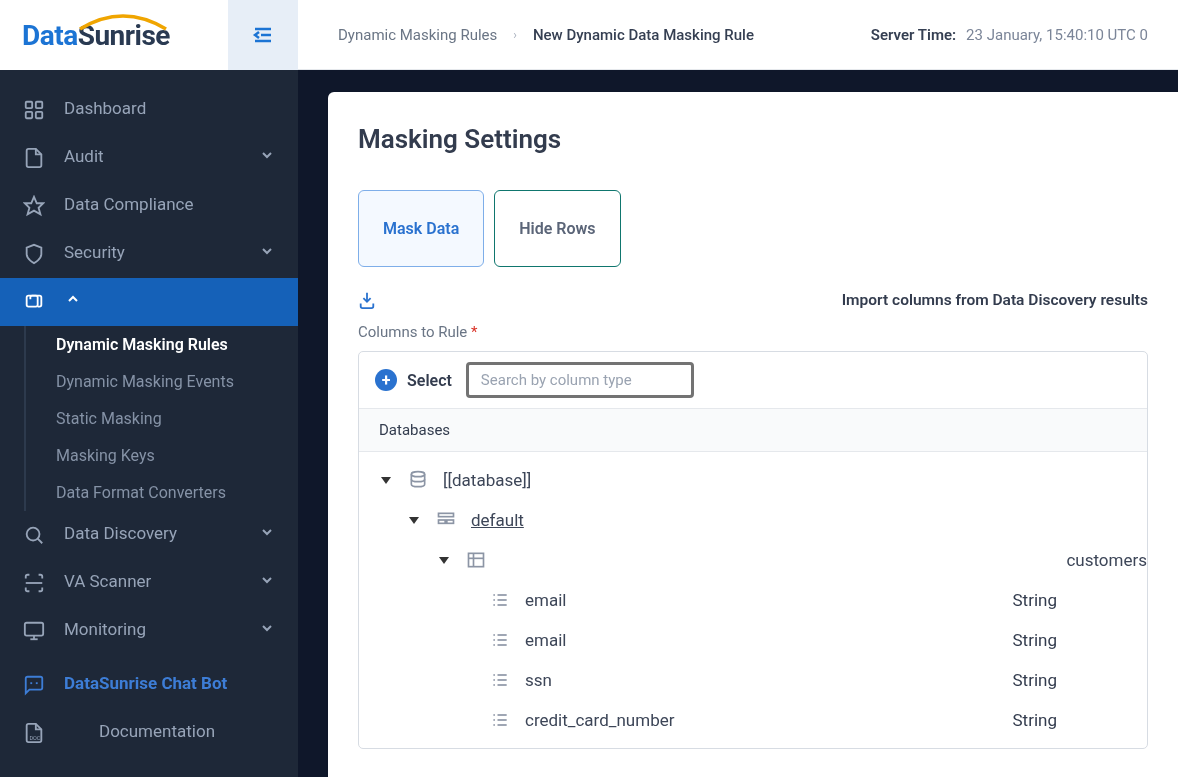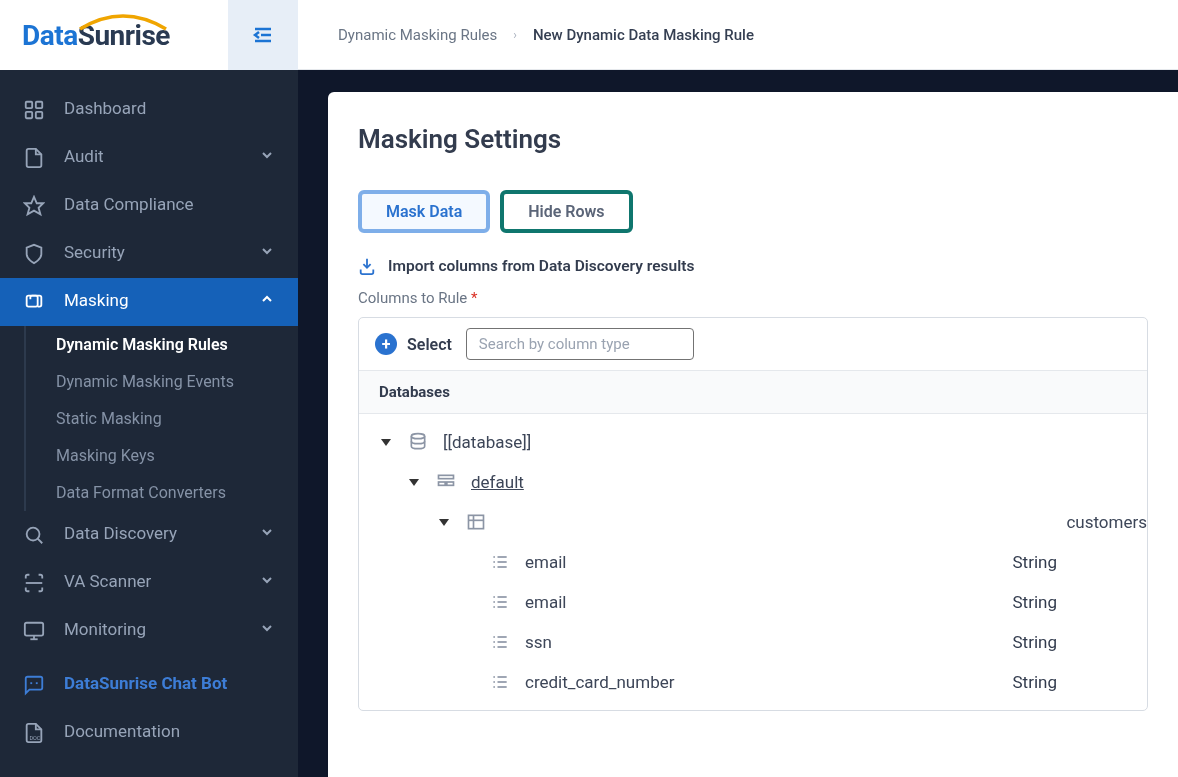--- a/index.html
+++ b/index.html
@@ -26,57 +26,57 @@
 .nav-chevron { width: 18px; height: 18px; display: flex; align-items: center; justify-content: center; }
 .nav-chevron svg { width: 12px; height: 12px; }
 
 .subnav { border-left: 2px solid #2d3a4d; margin-left: 24px; }
 .subnav-item { padding: 9px 12px 9px 30px; color: #8592a6; cursor: pointer; font-size: 16px; }
 .subnav-item.active { color: #fff; font-weight: 600; }
 
 .nav-bottom { padding-bottom: 20px; }
 .nav-bottom .nav-item { color: #3d7dd6; }
 .nav-bottom .nav-item .nav-icon { color: #3d7dd6; }
-.nav-bottom .nav-item.doc { color: #97a4b8; }
+.nav-bottom .nav-item.doc { color: #97a4b8; gap: 35px; }
 .nav-bottom .nav-item.doc .nav-icon { color: #97a4b8; }
 
 
 .main { flex: 1; display: flex; flex-direction: column; background: #fff; }
 .topbar { height: 70px; display: flex; align-items: center; padding: 0 30px 0 40px; border-bottom: 1px solid #e5e8ec; }
 .breadcrumb { display: flex; align-items: center; gap: 16px; font-size: 15px; }
 .breadcrumb-link { color: #6a7585; }
 .breadcrumb-sep { color: #aab2bf; font-size: 12px; }
 .breadcrumb-current { color: #353f52; font-weight: 500; }
 .server-time { margin-left: auto; font-size: 15px; color: #6a7585; display: flex; gap: 10px; }
 .server-time-label { font-weight: 600; color: #353f52; }
 .server-time-value { color: #7b8598; }
 
 .content { flex: 1; padding: 0 0 0 30px; background: #0f172a; overflow: hidden; }
 .panel { background: #fff; border-radius: 6px 0 0 0; margin-top: 22px; padding: 32px 30px 0 30px; height: calc(100% - 22px); box-shadow: 0 1px 3px rgba(0,0,0,0.04); }
 .panel-title { font-size: 26px; font-weight: 600; color: #333c4e; margin-bottom: 36px; }
 
 .tabs { display: flex; gap: 10px; margin-bottom: 24px; }
-.tab { padding: 8px 24px; border: 4px solid #0f766e; border-radius: 6px; font-size: 16px; font-weight: 600; color: #5b6578; cursor: pointer; background: #fff; }
+.tab { padding: 28px 24px; border: 1px solid #0f766e; border-radius: 6px; font-size: 16px; font-weight: 600; color: #5b6578; cursor: pointer; background: #fff; }
 .tab.active { border-color: #7eaee9; color: #2a72cf; background: #f4f9ff; }
 
-.import-link { display: flex; align-items: center; gap: 12px; margin-bottom: 14px; cursor: pointer; }
+.import-link { display: flex; align-items: center; gap: 12px; margin-bottom: 14px; cursor: pointer; justify-content: space-between; }
 .import-link-icon { color: #2a72cf; width: 18px; height: 18px; }
 .import-link-text { color: #333c4e; font-weight: 600; font-size: 15.5px; }
 
 .field-label { color: #6a7585; font-size: 15px; margin-bottom: 10px; }
 .field-label .req { color: #d93025; }
 
 .column-box { border: 1px solid #d7dce3; border-radius: 5px; }
 .column-box-header { display: flex; align-items: center; gap: 14px; padding: 10px 16px; border-bottom: 1px solid #e5e8ec; }
 .select-btn { display: flex; align-items: center; gap: 10px; font-weight: 600; color: #333c4e; font-size: 16px; cursor: pointer; }
 .select-btn-icon { width: 22px; height: 22px; background: #2a72cf; border-radius: 50%; display: flex; align-items: center; justify-content: center; color: #fff; font-size: 16px; font-weight: 700; }
-.search-input { border: 1px solid #737373; border-radius: 4px; padding: 6px 12px; font-size: 15px; color: #333; width: 228px; }
+.search-input { border: 3px solid #737373; border-radius: 4px; padding: 6px 12px; font-size: 15px; color: #333; width: 228px; }
 .search-input::placeholder { color: #9aa3b1; }
 
-.db-header { padding: 12px 20px; border-bottom: 1px solid #e5e8ec; background: #f9fafb; color: #333c4e; font-weight: 700; font-size: 15px; }
+.db-header { padding: 12px 20px; border-bottom: 1px solid #e5e8ec; background: #f9fafb; color: #333c4e; font-weight: 400; font-size: 15px; }
 
 .tree { padding: 8px 0; }
 .tree-row { display: flex; align-items: center; padding: 9px 0; font-size: 17px; color: #3d4658; }
 .tree-toggle { width: 14px; height: 14px; margin-right: 14px; display: flex; align-items: center; justify-content: center; cursor: pointer; color: #333; }
 .tree-toggle svg { width: 10px; height: 10px; }
 .tree-icon { width: 22px; height: 22px; margin-right: 14px; color: #8c95a5; display: flex; align-items: center; justify-content: center; }
 .tree-icon svg { width: 20px; height: 20px; }
 .tree-label { flex: 1; }
 .tree-type { color: #333c4e; font-size: 17px; padding-right: 90px; }
 
@@ -154,21 +154,20 @@
             </svg>
           </span>
       </div>
       <div class="nav-item active">
         <span class="nav-icon">
             <svg viewBox="0 0 24 24" fill="none" stroke="currentColor" stroke-width="2">
               <rect x="4" y="5" width="12" height="12" rx="2"></rect>
               <path d="M8 5V3a2 2 0 0 1 2-2h8a2 2 0 0 1 2 2v8a2 2 0 0 1-2 2h-2" transform="translate(0,4)"></path>
             </svg>
           </span>
-        <span class="nav-label">Masking</span>
         <span class="nav-chevron">
             <svg viewBox="0 0 12 12" fill="none" stroke="currentColor" stroke-width="2">
               <polyline points="2,8 6,4 10,8"></polyline>
             </svg>
           </span>
       </div>
       <div class="subnav">
         <div class="subnav-item active">Dynamic Masking Rules</div>
         <div class="subnav-item">Dynamic Masking Events</div>
         <div class="subnav-item">Static Masking</div>
@@ -246,20 +245,24 @@
       </div>
     </div>
   </div>
 
   <div class="main">
     <div class="topbar">
       <div class="breadcrumb">
         <span class="breadcrumb-link">Dynamic Masking Rules</span>
         <span class="breadcrumb-sep">›</span>
         <span class="breadcrumb-current">New Dynamic Data Masking Rule</span>
+      </div>
+      <div class="server-time">
+        <span class="server-time-label">Server Time:</span>
+        <span class="server-time-value">23 January, 15:40:10  UTC 0</span>
       </div>
     </div>
 
     <div class="content">
       <div class="panel">
         <h2 class="panel-title">Masking Settings</h2>
 
         <div class="tabs">
           <div class="tab active">Mask Data</div>
           <div class="tab">Hide Rows</div>

